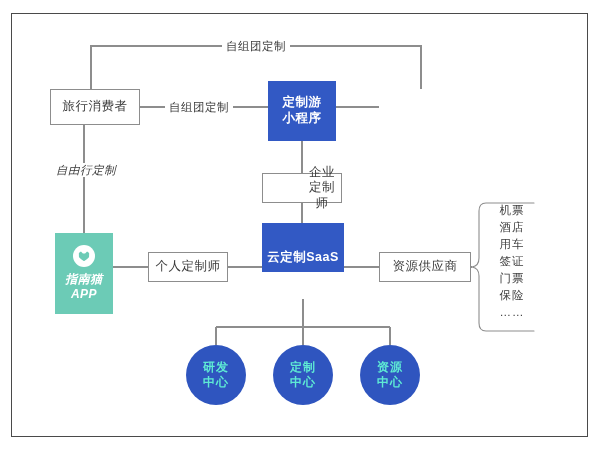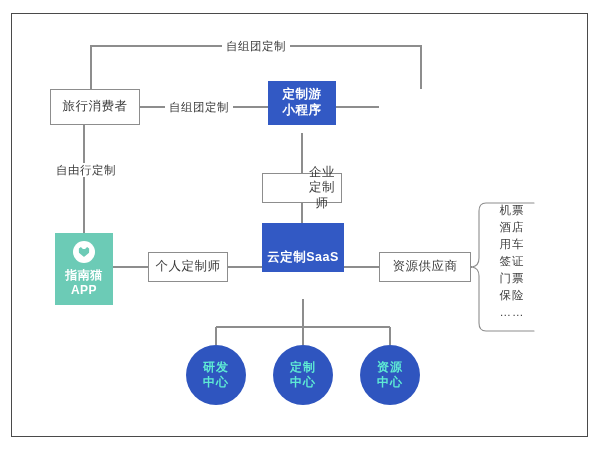--- a/index.html
+++ b/index.html
@@ -35,24 +35,24 @@
     background:#6ccbb6;color:#fff;font-weight:bold;
     font-size:12px;letter-spacing:.5px;
   }
   .circle{
     border-radius:50%;background:#2f55bf;color:#5eead4;
     font-size:12px;font-weight:bold;letter-spacing:1px;
   }
 
   
   #n-consumer   {left:50px; top:89px;  width:90px;  height:36px;}
-  #n-miniapp    {left:268px;top:81px;  width:68px;  height:44px;}
+  #n-miniapp    {left:268px;top:81px;  width:68px;  height:60px;}
   #n-distributor{left:379px;top:89px;  width:84px;  height:36px;}
   #n-entcustom  {left:262px;top:173px; width:80px;  height:30px;padding-left:40px;}
-  #n-guidecat   {left:55px; top:233px; width:58px;  height:72px;}
+  #n-guidecat   {left:55px; top:233px; width:58px;  height:81px;font-style:italic;}
   #n-percustom  {left:148px;top:252px; width:80px;  height:30px;}
   #n-saas       {left:262px;top:223px; width:82px;  height:49px;}
   #n-supplier   {left:379px;top:252px; width:92px;  height:30px;}
   #c-rd         {left:186px;top:345px; width:60px;  height:60px;}
   #c-custom     {left:273px;top:345px; width:60px;  height:60px;}
   #c-res        {left:360px;top:345px; width:60px;  height:60px;}
 
   .node .line2{display:block;}
 
   
@@ -72,21 +72,21 @@
   }
 
   
   .elabel{
     position:absolute;background:#fff;color:#3c3c3c;
     font-size:11.5px;letter-spacing:.5px;white-space:nowrap;
     padding:0 4px;line-height:14px;
   }
   #lb-top    {left:222px;top:39px;}
   #lb-mid    {left:165px;top:100px;}
-  #lb-free   {left:52px; top:163px;}
+  #lb-free   {left:52px; top:163px;font-style:italic;}
 
   
   #res-list{
     position:absolute;left:489px;top:202px;width:46px;
     color:#3c3c3c;font-size:11.5px;letter-spacing:1px;
     text-align:center;line-height:17px;
   }
   #res-list div{white-space:nowrap;}
 </style>
 </head>

